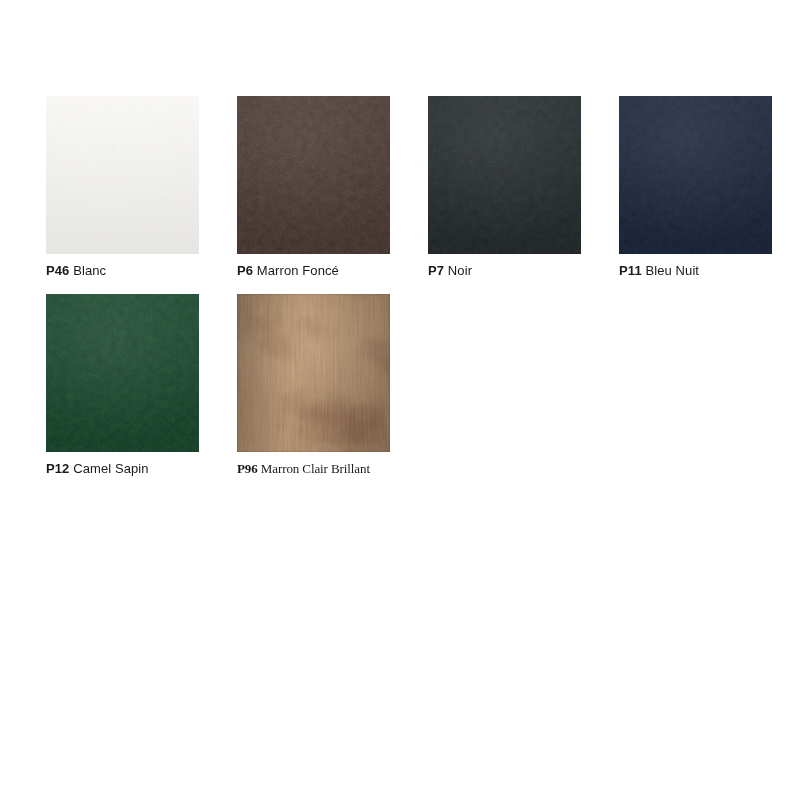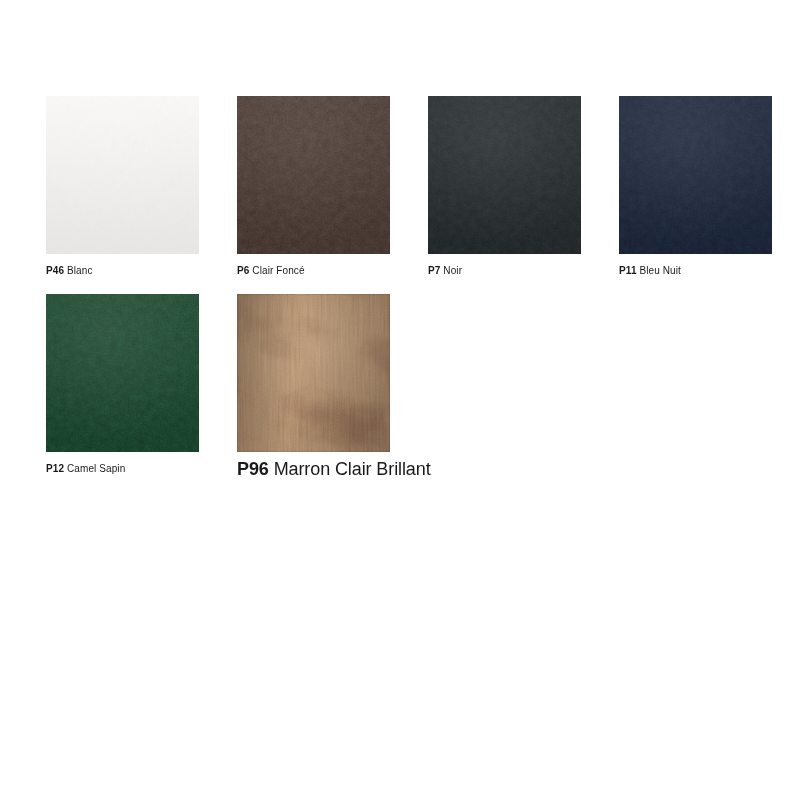--- a/index.html
+++ b/index.html
@@ -44,27 +44,28 @@
     inset: 0;
     pointer-events: none;
   }
 
   .swatch-label {
     position: absolute;
     left: 0;
     top: 166px;
     white-space: nowrap;
     color: #1a1a1a;
-    font-size: 10px;
+    font-size: 13px;
     line-height: 18px;
     letter-spacing: 0.1px;
   }
   .swatch-label.compact {
-    font-size: 18px;
+    font-size: 13px;
     letter-spacing: -0.1px;
+    font-family: Liberation Serif, serif;
   }
   .swatch-code {
     font-weight: bold;
   }
   .swatch-name {
     font-weight: normal;
   }
 
   .sr-defs {
     position: absolute;
@@ -144,21 +145,21 @@
     <div class="swatch-cell">
       <div class="swatch-chip" style="background-color: rgb(51, 40, 35);">
         <svg class="grain" width="153" height="158" aria-hidden="true" style="opacity: 0.85; mix-blend-mode: overlay;">
           <rect width="153" height="158" fill="#808080" filter="url(#fx-pebble)"></rect>
         </svg>
         <svg class="grain" width="153" height="158" aria-hidden="true" style="opacity: 0.55; mix-blend-mode: overlay;">
           <rect width="153" height="158" fill="#808080" filter="url(#fx-cells)"></rect>
         </svg>
         <div class="grain" style="background: radial-gradient(120% 100% at 42% 28%, rgba(255, 255, 255, 0.07), rgba(0, 0, 0, 0) 66%), linear-gradient(rgba(255, 255, 255, 0.05) 0%, rgba(0, 0, 0, 0.07) 100%);"></div>
       </div>
-      <div class="swatch-label"><span class="swatch-code">P6</span> <span class="swatch-name">Clair Foncé</span></div>
+      <div class="swatch-label"><span class="swatch-code">P6</span> <span class="swatch-name">Marron Foncé</span></div>
     </div>
     <div class="swatch-cell">
       <div class="swatch-chip" style="background-color: rgb(25, 29, 31);">
         <svg class="grain" width="153" height="158" aria-hidden="true" style="opacity: 0.85; mix-blend-mode: overlay;">
           <rect width="153" height="158" fill="#808080" filter="url(#fx-pebble)"></rect>
         </svg>
         <svg class="grain" width="153" height="158" aria-hidden="true" style="opacity: 0.55; mix-blend-mode: overlay;">
           <rect width="153" height="158" fill="#808080" filter="url(#fx-cells)"></rect>
         </svg>
         <div class="grain" style="background: radial-gradient(120% 100% at 42% 28%, rgba(255, 255, 255, 0.07), rgba(0, 0, 0, 0) 66%), linear-gradient(rgba(255, 255, 255, 0.05) 0%, rgba(0, 0, 0, 0.07) 100%);"></div>

